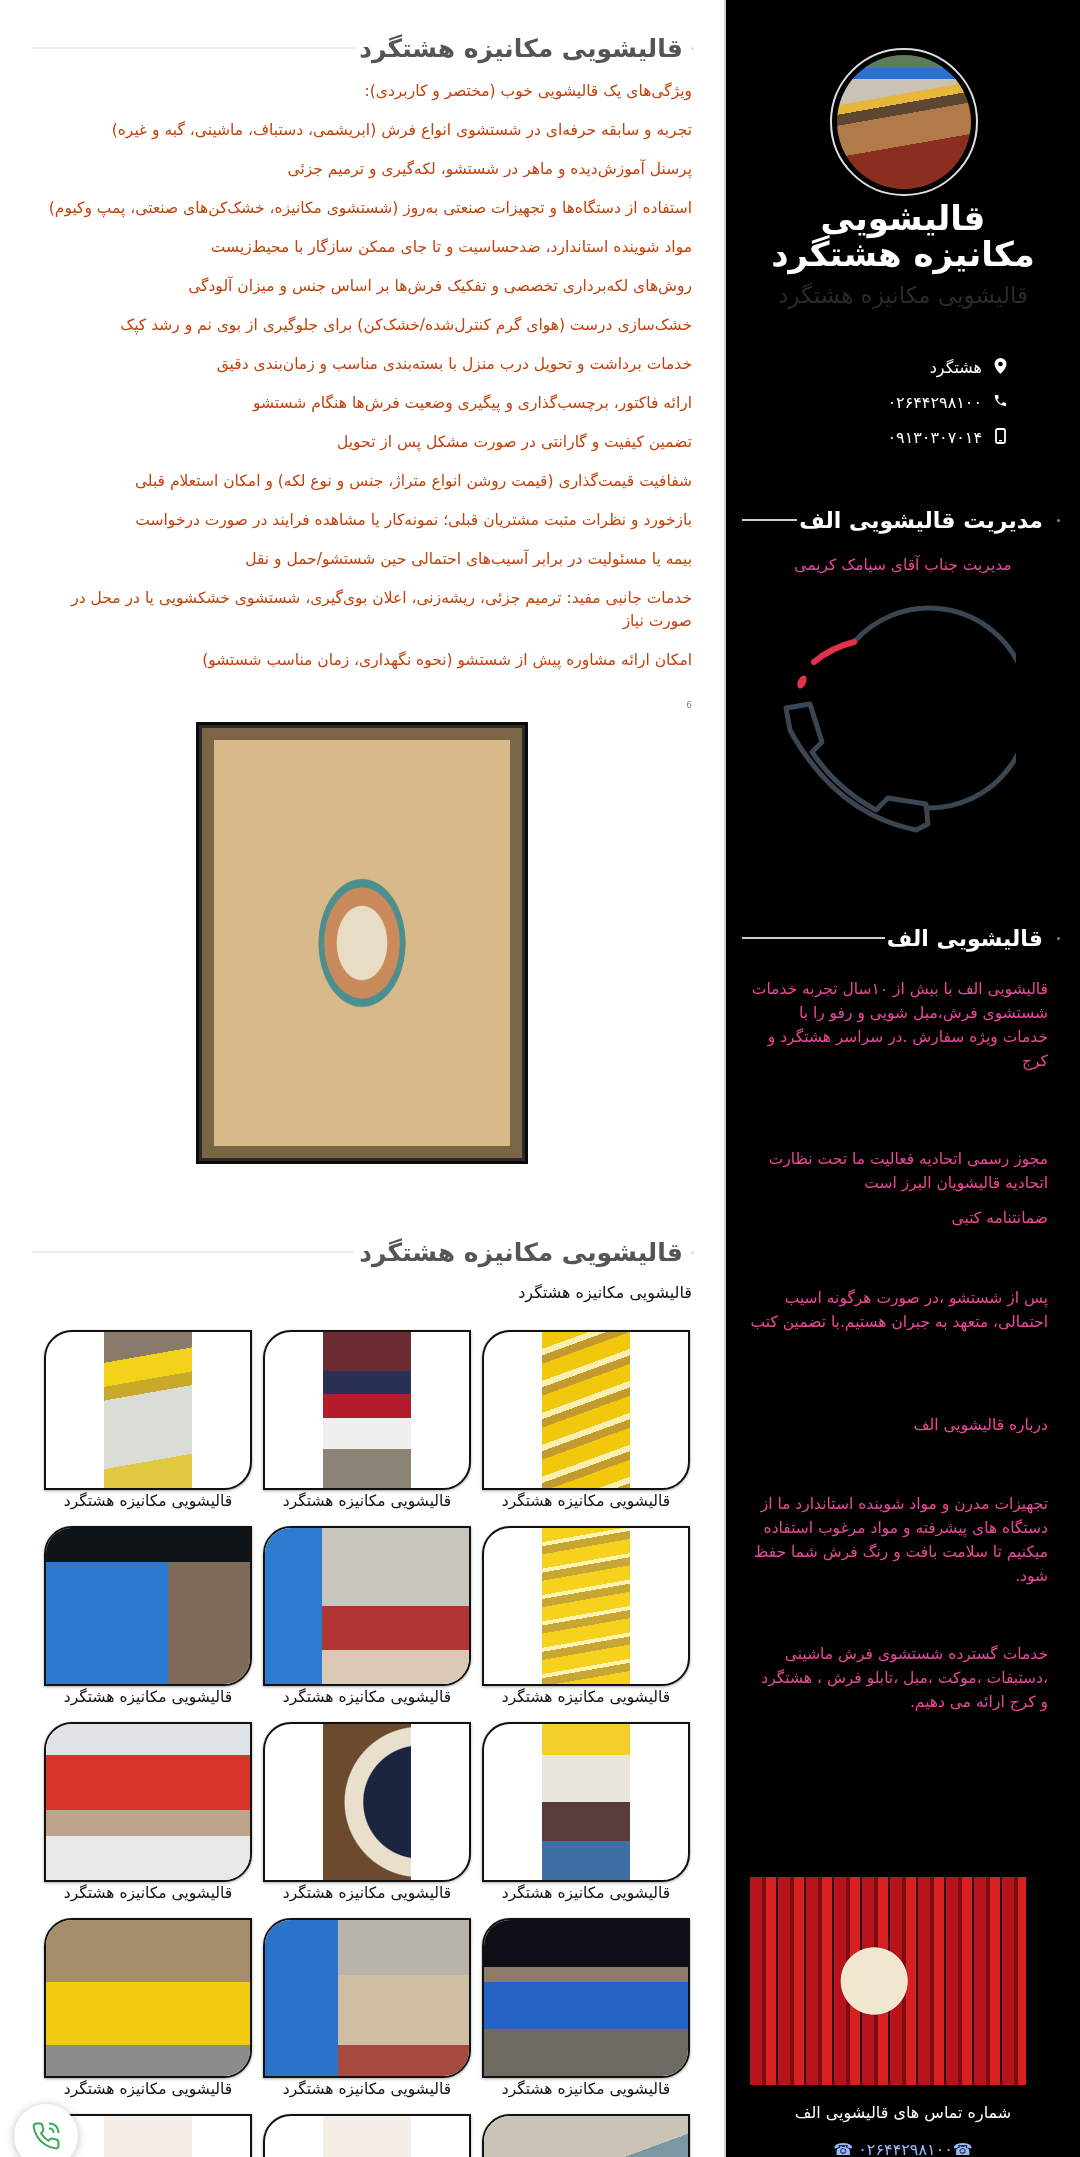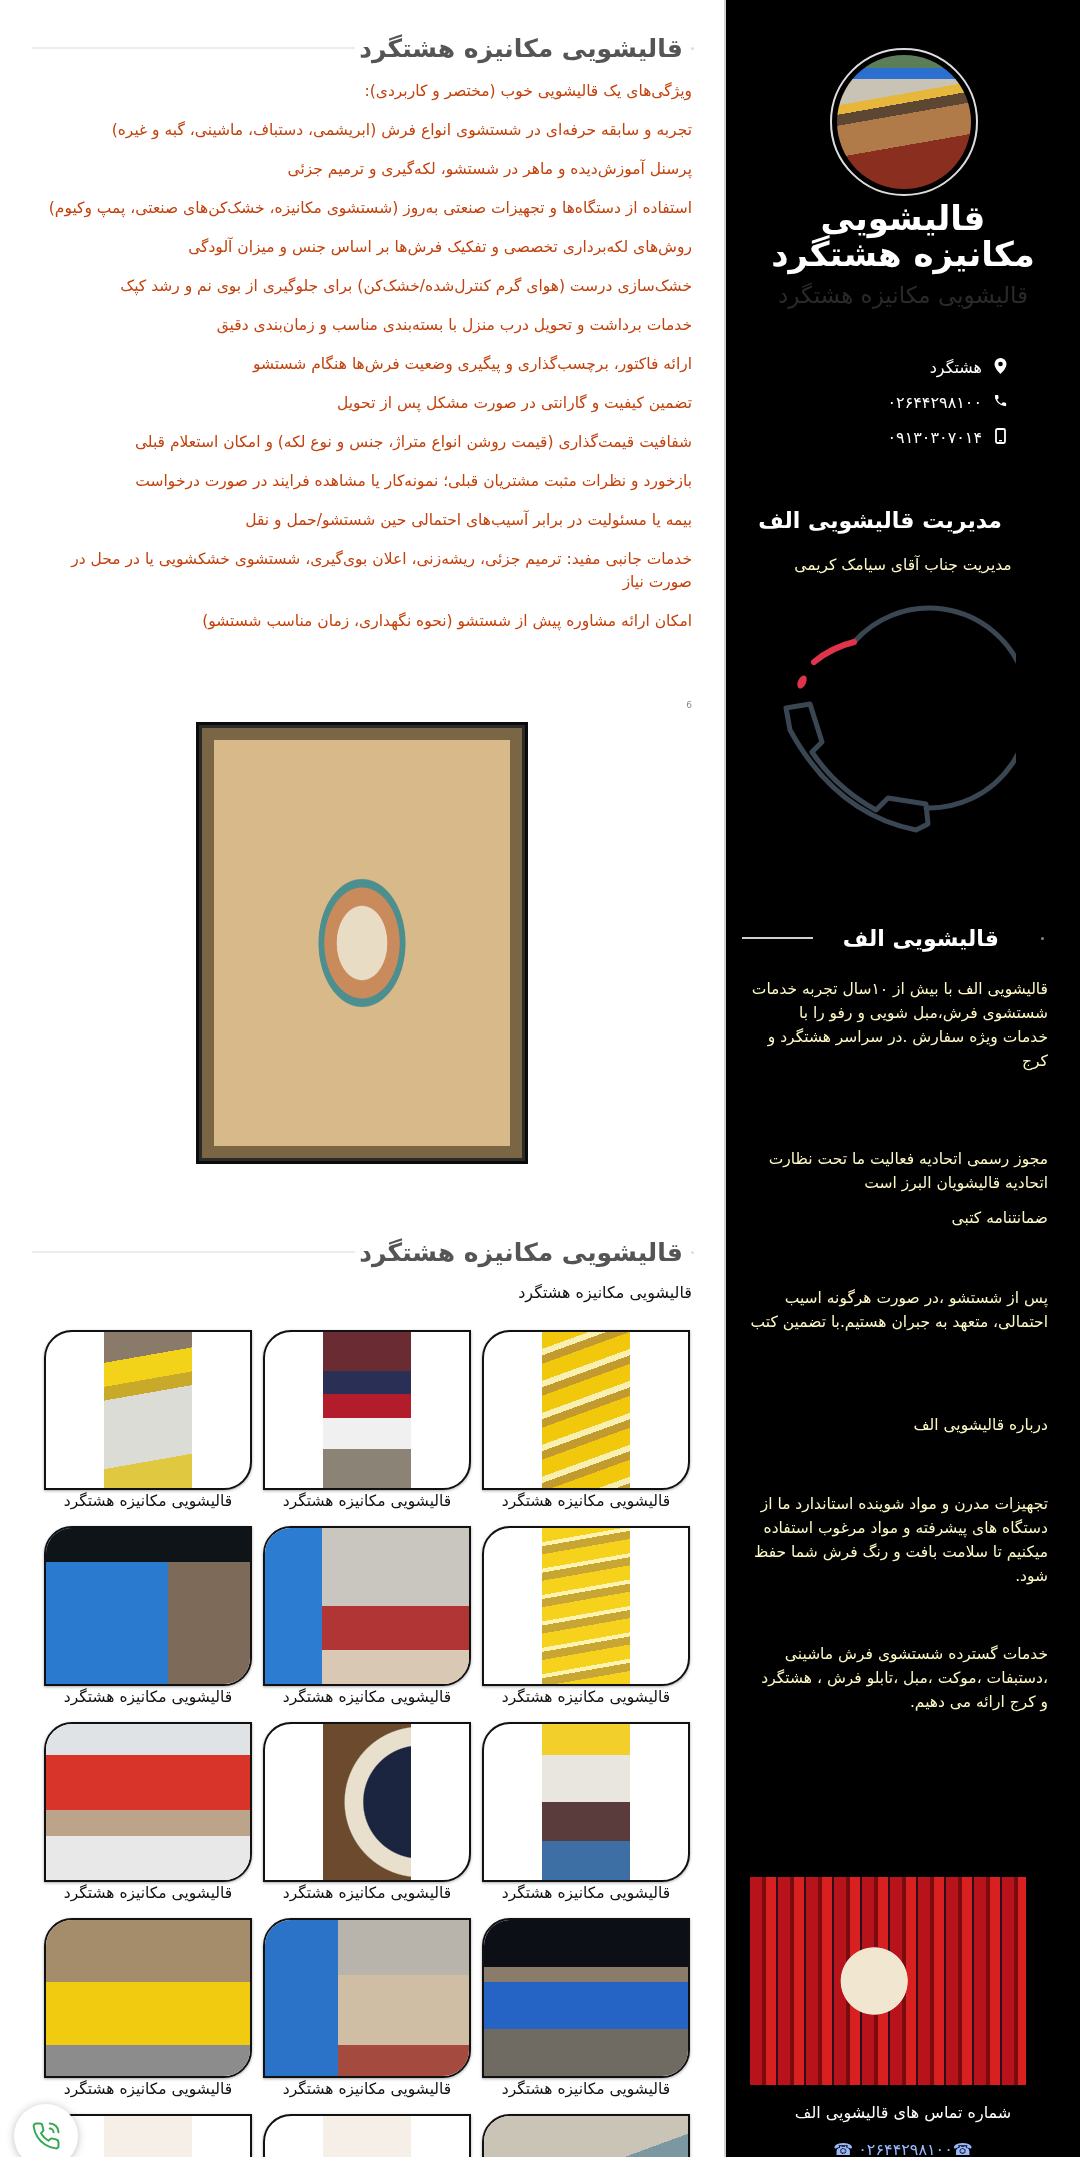--- a/index.html
+++ b/index.html
@@ -111,30 +111,30 @@
   }
   .brand-sub {
     position: absolute; top: 282px; left: 0; right: 0; text-align: center;
     font-size: 23px; color: #2a2a2a;
   }
   .contact-list { position: absolute; top: 350px; right: 72px; direction: rtl; }
   .contact-row { display: flex; align-items: center; gap: 10px; height: 35px; font-size: 16px; color: #fff; margin-left: 12px; }
   .contact-row .ic { width: 16px; text-align: center; font-size: 15px; }
 
   .side-heading {
-    position: absolute; left: 16px; right: 36px; height: 36px;
-    display: flex; align-items: center; direction: rtl; gap: 28px;
+    position: absolute; left: 16px; right: 20px; height: 36px;
+    display: flex; align-items: center; direction: rtl;
   }
   .side-heading .dot { width: 3px; height: 3px; background: #888; border-radius: 50%; margin-left: 14px; }
   .side-heading .title { font-size: 22px; font-weight: bold; color: #fff; white-space: nowrap; padding-left: 2px; }
   .side-heading .line { flex: 1; height: 2px; background: #cfcfcf; }
 
   .side-text {
     position: absolute; right: 32px; left: 24px; direction: rtl; text-align: right;
-    font-size: 15.5px; color: #fef9c3; line-height: 24px;
+    font-size: 15.5px; color: #ec4899; line-height: 24px;
   }
   .phone-graphic { position: absolute; top: 600px; left: 50px; width: 240px; height: 240px; }
 
   .red-rug {
     position: absolute; top: 1877px; left: 24px; width: 276px; height: 208px;
     background:
       radial-gradient(ellipse 30% 40% at 45% 50%, #f1e6d0 0 40%, transparent 41%),
       repeating-linear-gradient(90deg, #b8121a 0 12px, #7a0c10 12px 16px, #d92020 16px 26px, #2b0e1a 26px 28px);
   }
   .contact-title {
@@ -155,20 +155,21 @@
       <span class="dot"></span>
       <h2 class="title">قالیشویی مکانیزه هشتگرد</h2>
       <span class="line"></span>
     </div>
 
     <div class="features">
       <p>ویژگی‌های یک قالیشویی خوب (مختصر و کاربردی):</p>
       <p>تجربه و سابقه حرفه‌ای در شستشوی انواع فرش (ابریشمی، دستباف، ماشینی، گبه و غیره)</p>
       <p>پرسنل آموزش‌دیده و ماهر در شستشو، لکه‌گیری و ترمیم جزئی</p>
       <p>استفاده از دستگاه‌ها و تجهیزات صنعتی به‌روز (شستشوی مکانیزه، خشک‌کن‌های صنعتی، پمپ وکیوم)</p>
+      <p>مواد شوینده استاندارد، ضدحساسیت و تا جای ممکن سازگار با محیط‌زیست</p>
       <p>روش‌های لکه‌برداری تخصصی و تفکیک فرش‌ها بر اساس جنس و میزان آلودگی</p>
       <p>خشک‌سازی درست (هوای گرم کنترل‌شده/خشک‌کن) برای جلوگیری از بوی نم و رشد کپک</p>
       <p>خدمات برداشت و تحویل درب منزل با بسته‌بندی مناسب و زمان‌بندی دقیق</p>
       <p>ارائه فاکتور، برچسب‌گذاری و پیگیری وضعیت فرش‌ها هنگام شستشو</p>
       <p>تضمین کیفیت و گارانتی در صورت مشکل پس از تحویل</p>
       <p>شفافیت قیمت‌گذاری (قیمت روشن انواع متراژ، جنس و نوع لکه) و امکان استعلام قبلی</p>
       <p>بازخورد و نظرات مثبت مشتریان قبلی؛ نمونه‌کار یا مشاهده فرایند در صورت درخواست</p>
       <p>بیمه یا مسئولیت در برابر آسیب‌های احتمالی حین شستشو/حمل و نقل</p>
       <p>خدمات جانبی مفید: ترمیم جزئی، ریشه‌زنی، اعلان بوی‌گیری، شستشوی خشکشویی یا در محل در صورت نیاز</p>
       <p>امکان ارائه مشاوره پیش از شستشو (نحوه نگهداری، زمان مناسب شستشو)</p>

